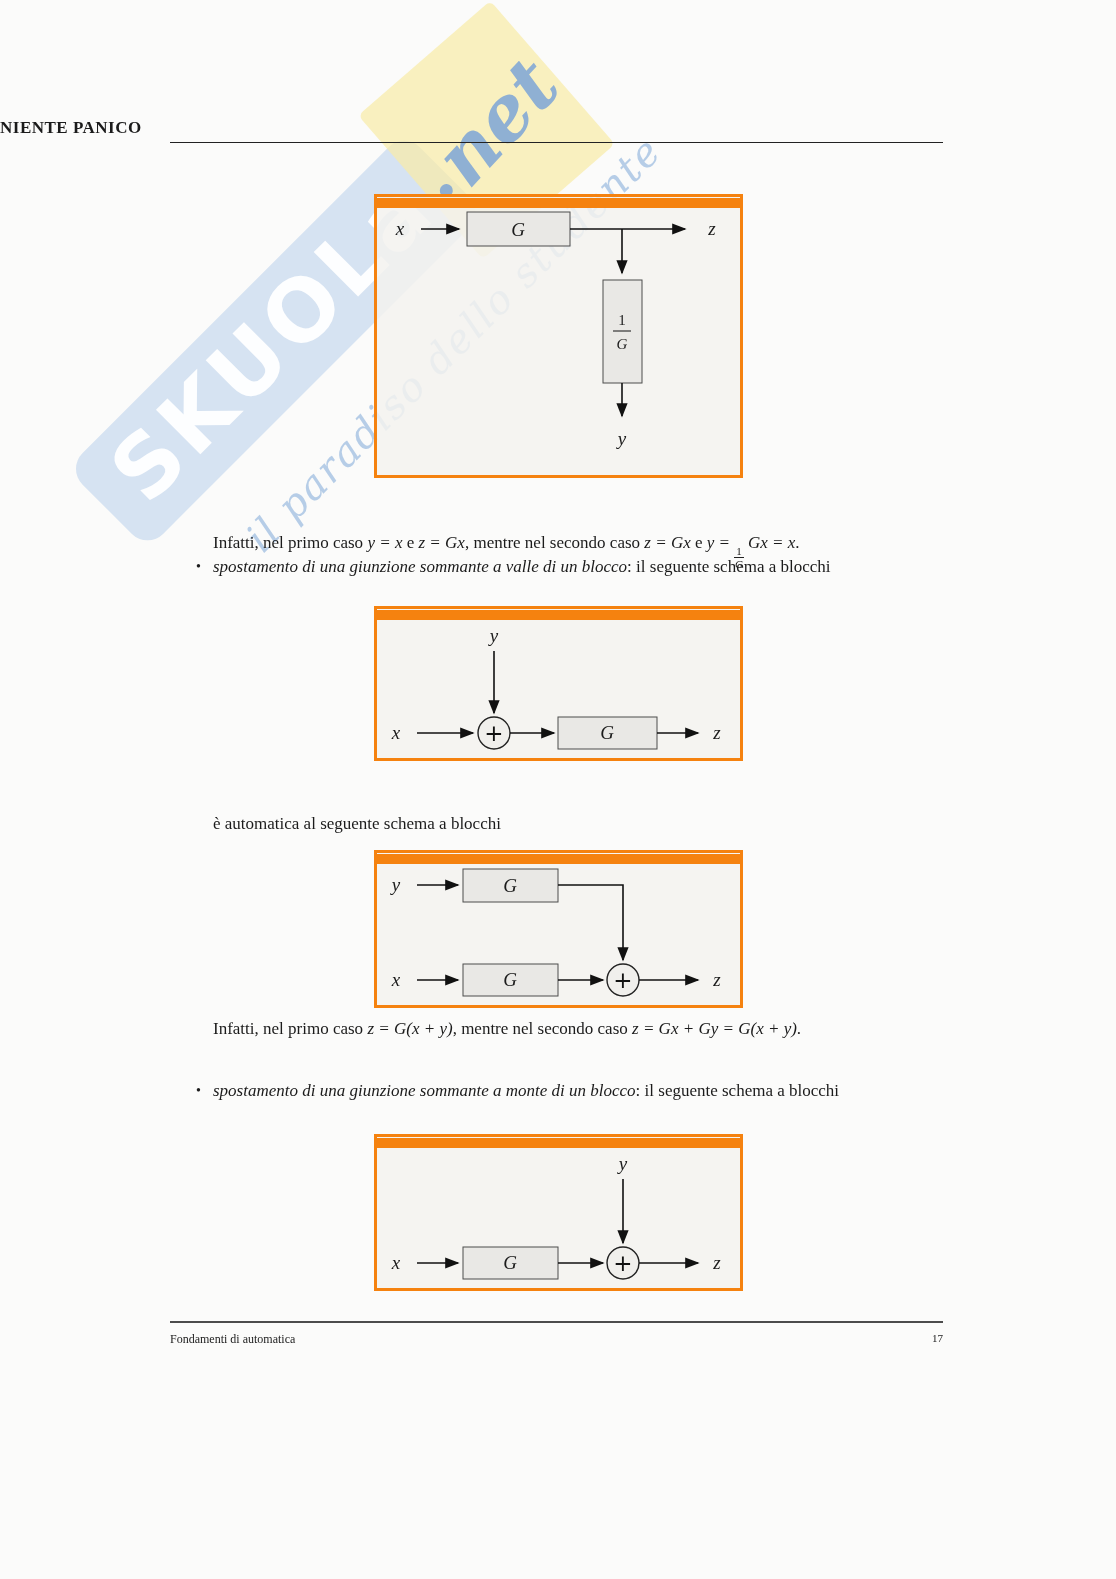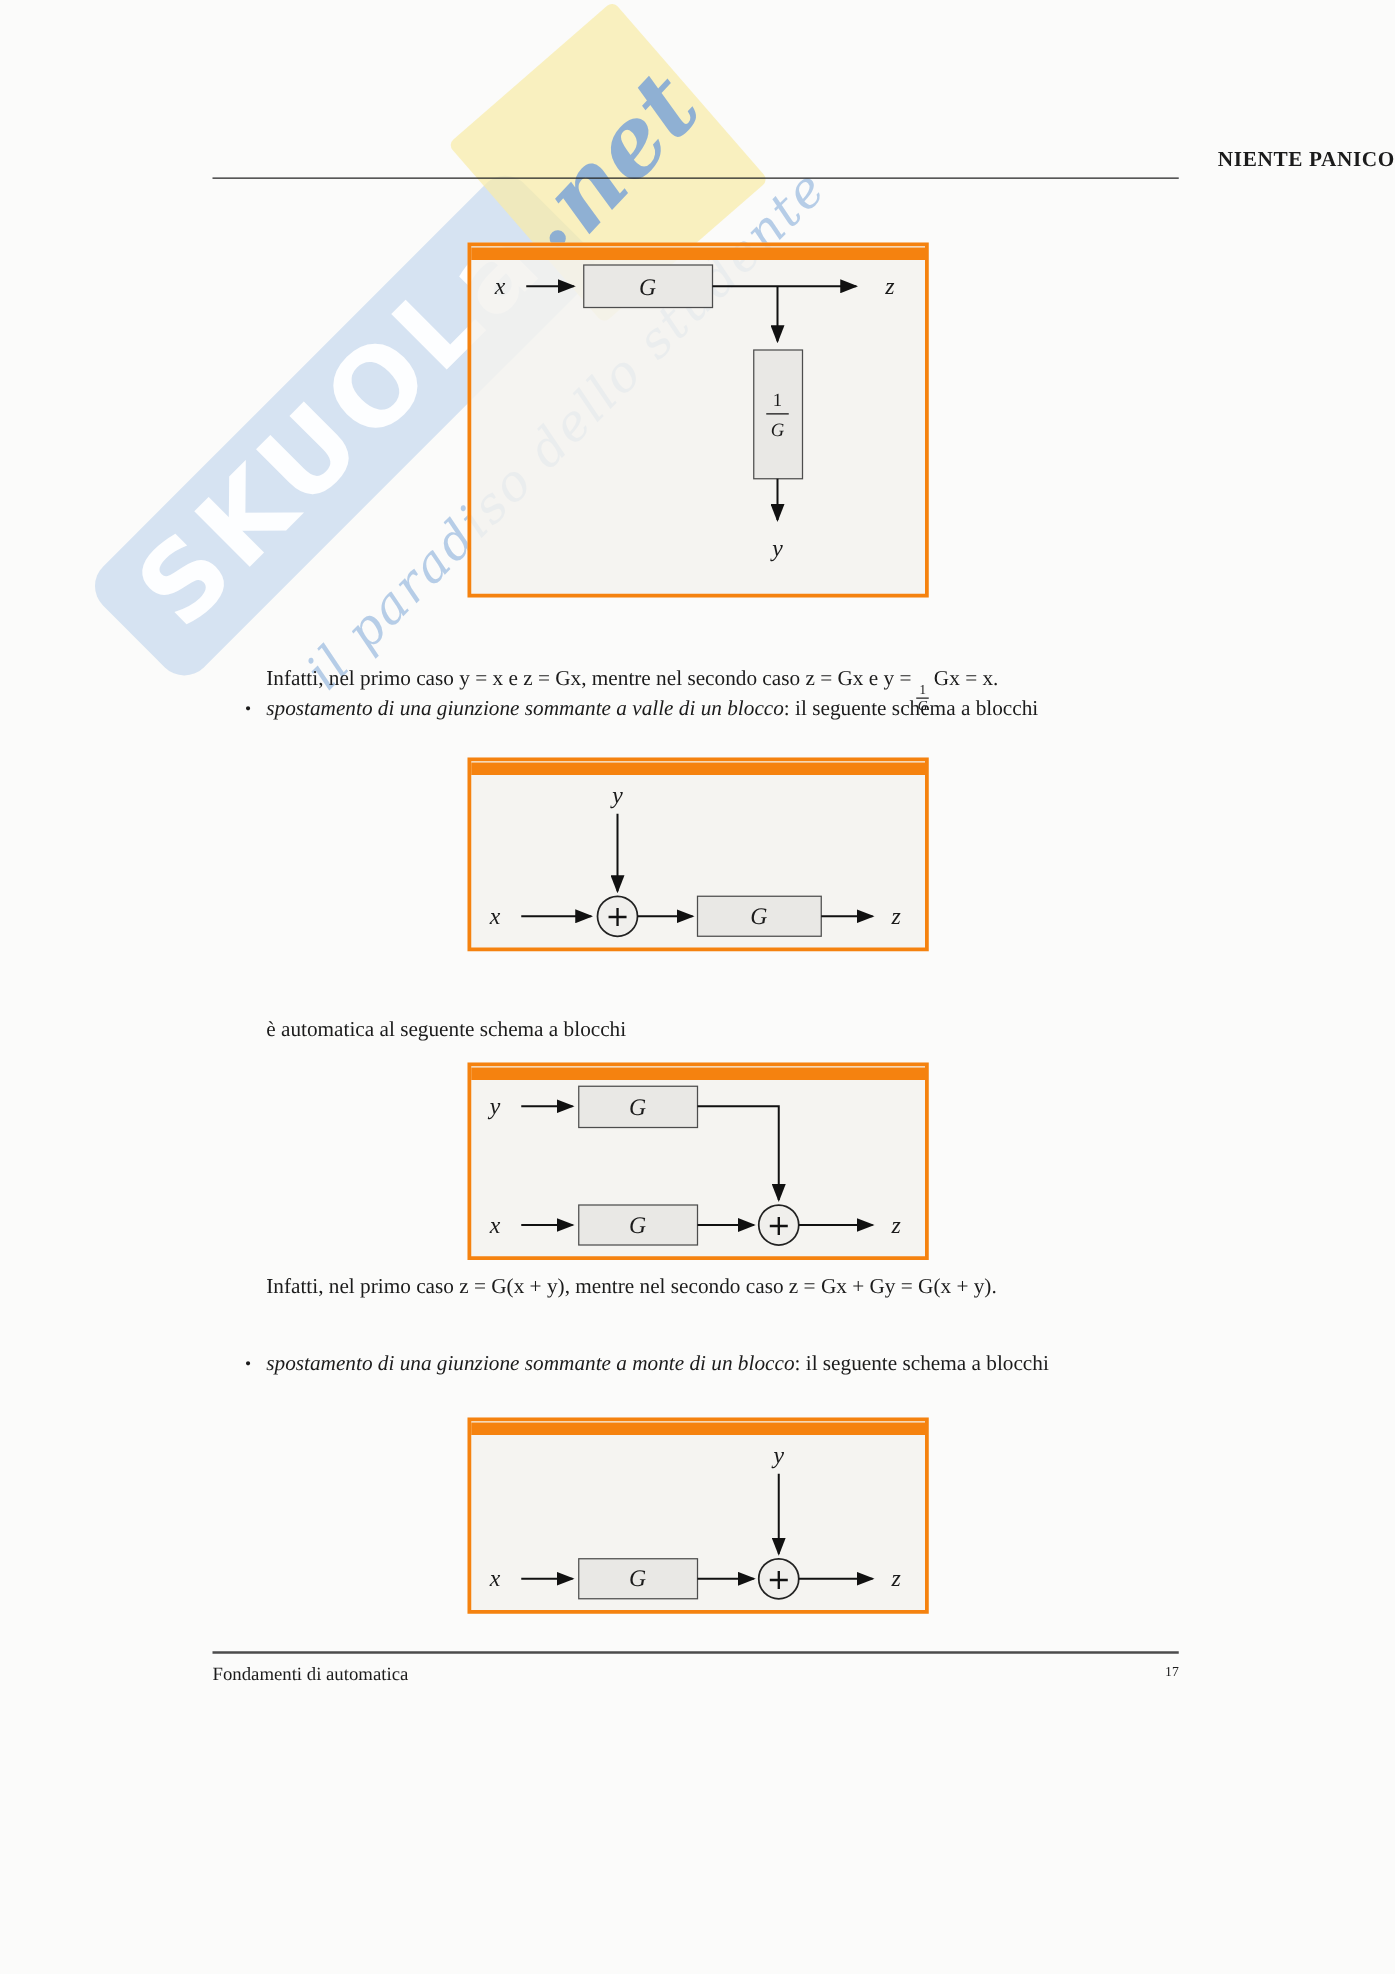--- a/index.html
+++ b/index.html
@@ -18,25 +18,25 @@
             border-radius:6px;}
   .wm-dot{font-family:"DejaVu Serif",serif;font-weight:bold;font-size:70px;
           color:rgba(125,165,214,0.85);margin-right:2px;}
   .wm-net{font-family:"DejaVu Serif",serif;font-style:italic;font-weight:bold;font-size:76px;
           color:rgba(125,165,214,0.85);transform:rotate(-6deg);}
   .wm-tagline{margin-top:10px;margin-left:78px;font-style:italic;font-size:40px;
               letter-spacing:2px;color:rgba(163,192,226,0.78);
               font-family:"DejaVu Serif",serif;white-space:nowrap;}
 
   
-  .header-title{position:absolute;top:118px;left:0;width:100%;text-align:right;
+  .header-title{position:absolute;top:118px;left:0;width:100%;text-align:left;
                 font-weight:bold;font-size:17px;letter-spacing:0.5px;z-index:3;}
   .header-rule{position:absolute;top:142px;left:170px;width:773px;height:1px;background:#222;z-index:3;}
   .footer-rule{position:absolute;top:1321px;left:170px;width:773px;height:2px;background:#4c4c4c;z-index:3;}
-  .footer-left{position:absolute;top:1332px;left:170px;font-size:15px;z-index:3;}
+  .footer-left{position:absolute;top:1332px;left:170px;font-size:12px;z-index:3;}
   .footer-page{position:absolute;top:1332px;left:170px;width:773px;text-align:right;font-size:11px;z-index:3;}
 
   
   .figure{position:absolute;left:374px;width:369px;border:3px solid #f5820f;
           background:rgba(243,242,239,0.85);box-sizing:border-box;z-index:2;}
   .fig1{top:194px;height:284px;}
   .fig2{top:606px;height:155px;}
   .fig3{top:850px;height:158px;}
   .fig4{top:1134px;height:157px;}
   .topbar{height:10px;background:#f5820f;margin-top:1px;}
@@ -52,21 +52,21 @@
   
   .para{position:absolute;left:213px;font-size:17px;white-space:nowrap;z-index:3;}
   .p1{top:516px;}
   .pequiv{top:797px;}
   .p2{top:1002px;}
   .bullet{position:absolute;left:196px;font-size:17px;white-space:nowrap;z-index:3;}
   .b1{top:557px;}
   .b2{top:1081px;}
   .bullet .marker{display:inline-block;width:17px;font-size:14px;vertical-align:1px;}
   .it{font-style:italic;margin-top:44px;}
-  .math{}
+  .math{font-style:italic;}
   .frac{display:inline-flex;flex-direction:column;align-items:center;vertical-align:-7px;
         font-size:11px;line-height:1.1;margin:0 3px;}
   .frac .num{border-bottom:1px solid #222;padding:0 2px;font-style:normal;}
   .frac .den{font-style:italic;padding:0 2px;}
 </style>
 </head>
 <body>
 
 <div class="page">
 

